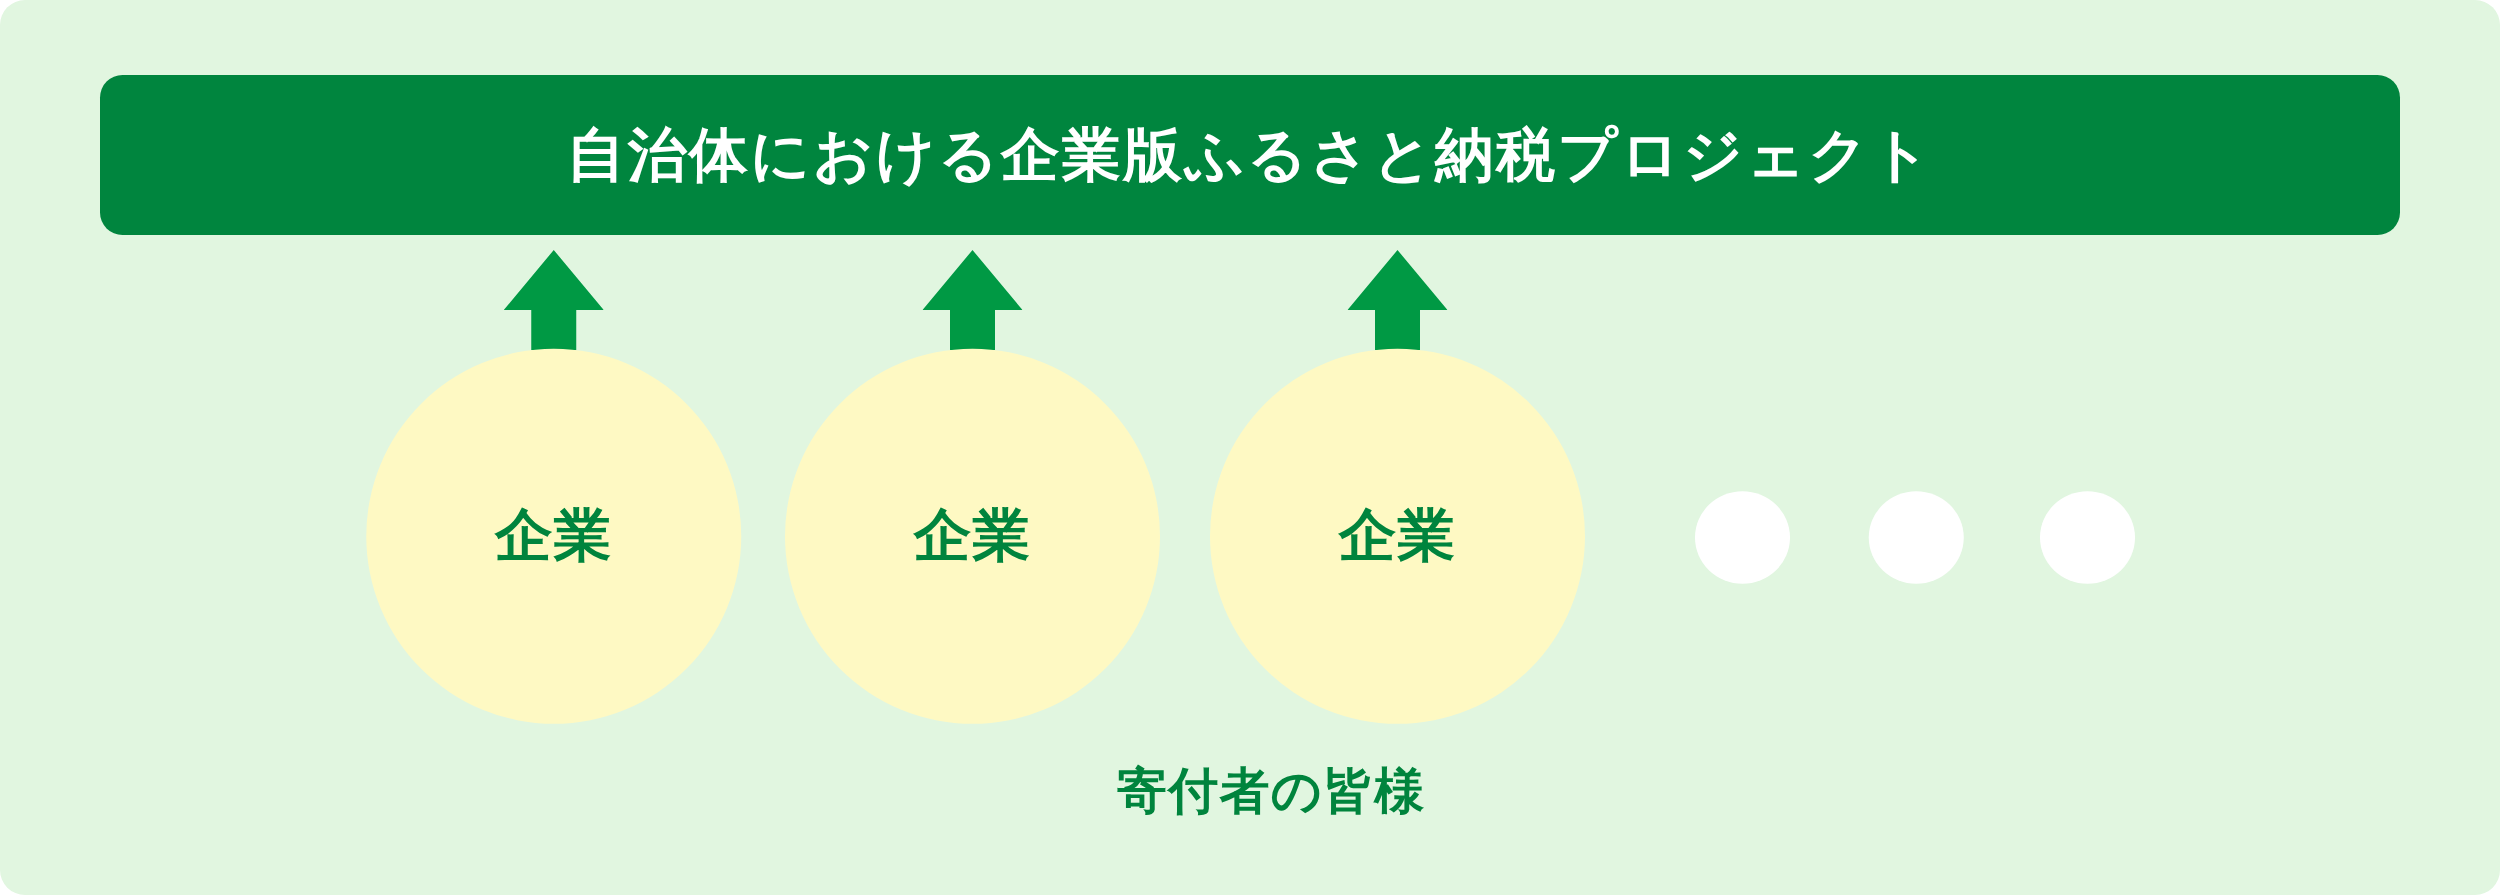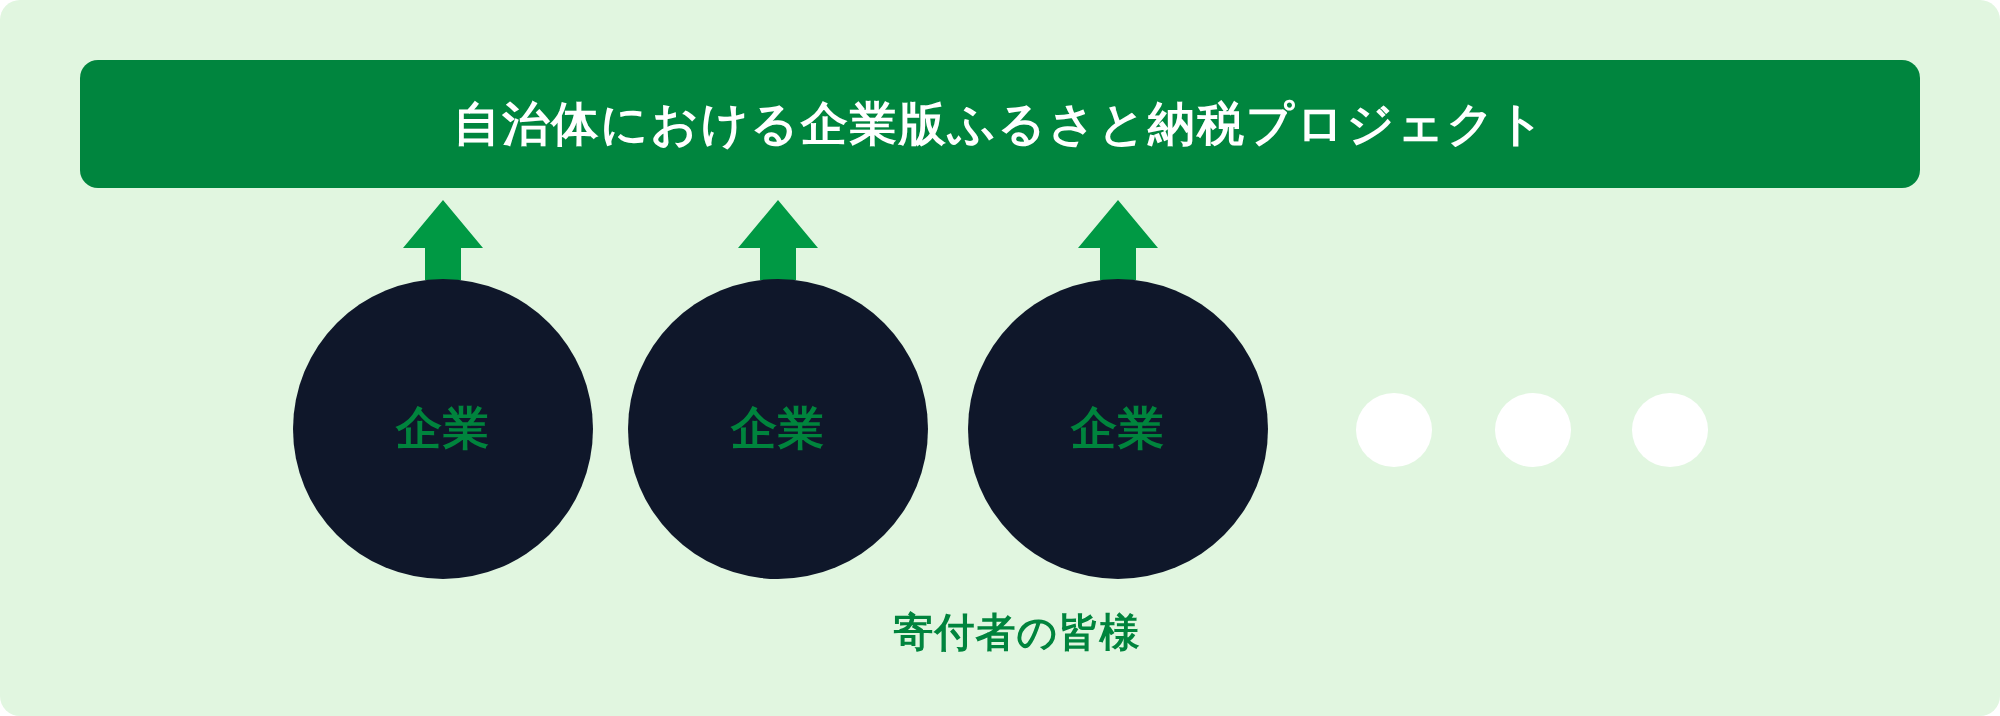--- a/index.html
+++ b/index.html
@@ -8,21 +8,21 @@
     .card { position: absolute; left: 0; top: 0; width: 2000px; height: 716px;
             background: #e1f6e0; border-radius: 20px; }
     .banner { position: absolute; left: 80px; top: 60px; width: 1840px; height: 128px;
               background: #00853e; border-radius: 18px; display: flex;
               align-items: center; justify-content: center; }
     .banner-title { color: #ffffff; font-size: 47px; font-weight: bold; letter-spacing: 2px;
                     white-space: nowrap; }
     .arrow { position: absolute; width: 80px; height: 80px; }
     .arrow svg { display: block; }
     .circle { position: absolute; width: 300px; height: 300px; border-radius: 50%;
-              background: #0f172a; display: flex; align-items: center; justify-content: center; }
+              background: #fef9c3; display: flex; align-items: center; justify-content: center; }
     .circle-label { color: #00843d; font-size: 46px; font-weight: bold; letter-spacing: 1px; }
     .dot { position: absolute; width: 76px; height: 74px; border-radius: 50%; background: #ffffff; }
     .footer-label { position: absolute; left: 0; width: 2000px; top: 605px; text-align: center;
                     color: #00843d; font-size: 40px; font-weight: bold; letter-spacing: 1px; padding-left: 17px; }
   </style>
 </head>
 <body>
 
 <div class="card">
 

